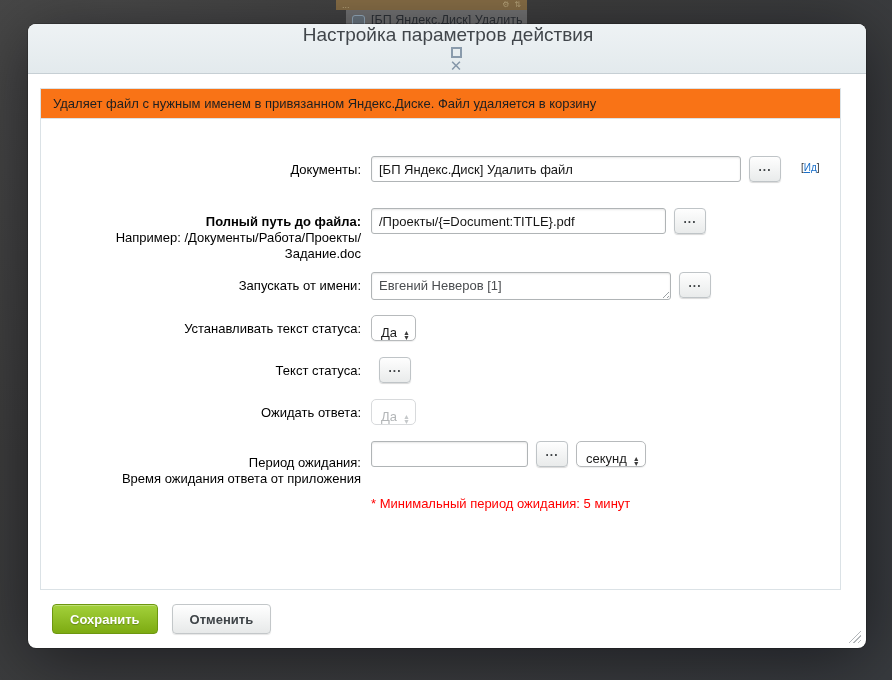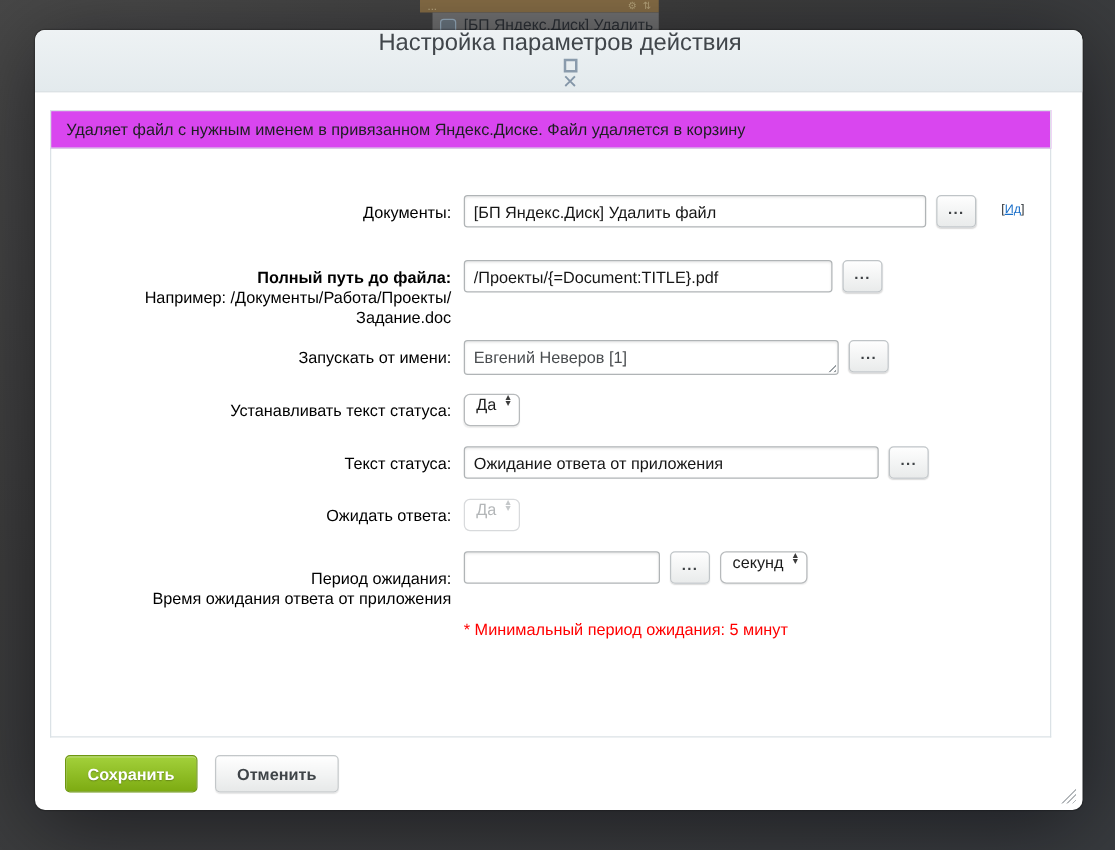--- a/index.html
+++ b/index.html
@@ -43,21 +43,21 @@
   }
   .title { font-size:19px; color:#41464b; }
   .titlebar .sp { flex:1; }
   .win-btn { margin-left:16px; cursor:pointer; display:flex; align-items:center; }
   .restore-box { width:11px; height:11px; border:2px solid #8a9bac; }
   .close-x { font-size:15px; color:#8496a8; font-weight:bold; line-height:1; }
 
   .body { padding:14px 25px 0 12px; }
 
   .info-box {
-    border:1px solid #dbe2e6; background:#d946ef;
+    border:1px solid #dbe2e6; background:#f97316;
     padding:7px 12px; font-size:13px; color:#1d1f21;
   }
   .form-box {
     border:1px solid #dbe2e6; border-top:none;
     height:471px; padding-top:37px; overflow:hidden;
   }
 
   .row { display:flex; align-items:flex-start; }
   .lbl {
     flex:0 0 320px; width:320px; text-align:right;
@@ -85,21 +85,21 @@
   .more-btn {
     width:32px; height:26px; margin-left:8px; cursor:pointer;
     border:1px solid #bfc4c7; border-radius:4px;
     background:linear-gradient(#fefefe,#e9ebeb);
     box-shadow:0 1px 1px rgba(0,0,0,.15);
     color:#3e4245; font-size:12px; font-weight:bold; letter-spacing:1px;
     display:flex; align-items:center; justify-content:center; line-height:1;
     padding-bottom:5px;
   }
   .sel {
-    height:26px; display:inline-flex; align-items:flex-start; cursor:pointer;
+    height:26px; display:inline-flex; align-items:flex-end; cursor:pointer;
     border:1px solid #b7babc; border-radius:5px; background:#fff;
     padding:0 5px 0 9px; font-size:13px; color:#1c1c1c;
     box-shadow:0 1px 1px rgba(0,0,0,.07);
   }
   .sel .arrows { display:flex; flex-direction:column; margin-left:6px; }
   .sel .arrows span { font-size:7px; line-height:5px; color:#3c3c3c; }
   .sel.disabled { color:#b3b6b8; border-color:#d8dadc; box-shadow:none; cursor:default; }
   .sel.disabled .arrows span { color:#c5c8ca; }
 
   .id-link { margin-left:20px; padding-top:6px; font-size:10px; color:#2a2f34; white-space:nowrap; }
@@ -220,21 +220,20 @@
               <span>▲</span>
               <span>▼</span>
             </span>
           </span>
         </div>
       </div>
 
       <div class="row r5">
         <div class="lbl">Текст статуса:</div>
         <div class="ctl">
-          <input class="inp w-status" value="Ожидание ответа от приложения" style="">
           <button class="more-btn">...</button>
         </div>
       </div>
 
       <div class="row r6">
         <div class="lbl">Ожидать ответа:</div>
         <div class="ctl">
           <span class="sel disabled">
             <span>Да</span>
             <span class="arrows">

